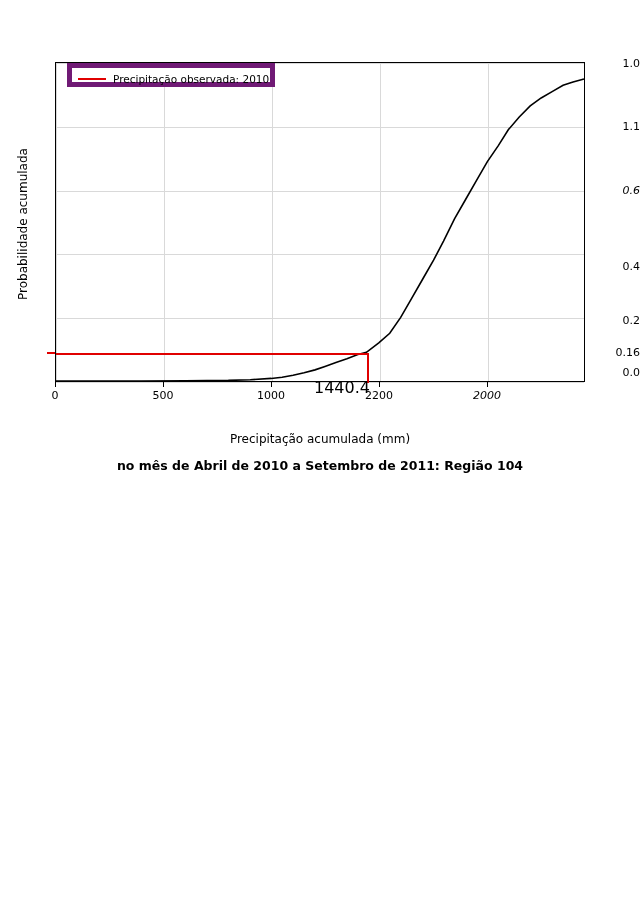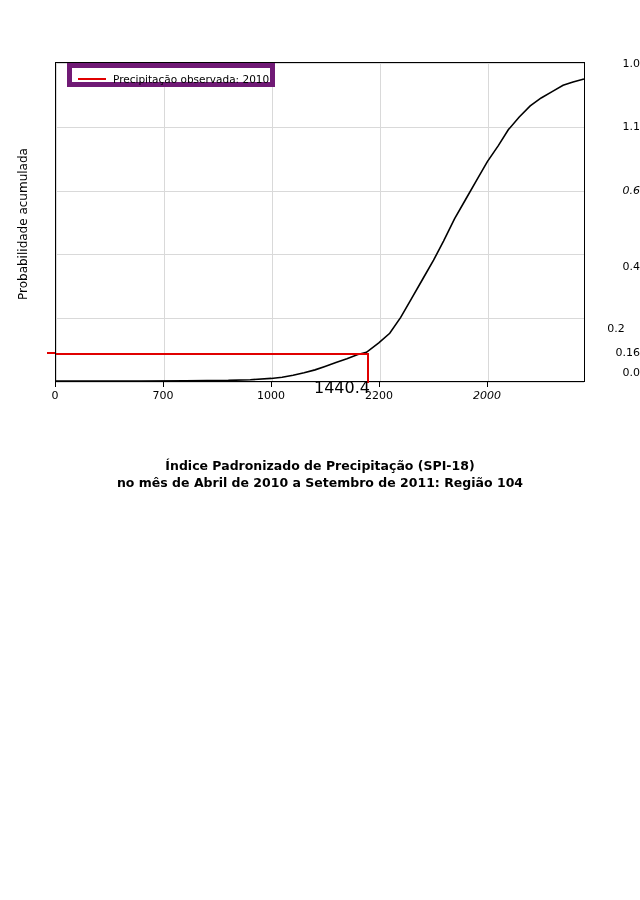--- a/index.html
+++ b/index.html
@@ -170,47 +170,47 @@
 
       <div class="legend-box" id="top-legend" style="left:11px; top:0px;">
         <div class="row">
           <span class="swatch"></span>
           <span>Precipitação observada: 2010</span>
         </div>
       </div>
     </div>
 
     <div class="tick-label-y" style="top:372px; width:48px;">0.0</div>
-    <div class="tick-label-y" style="top:328px; width:48px;text-align:center;">0.2</div>
+    <div class="tick-label-y" style="top:320px; width:48px;">0.2</div>
     <div class="tick-label-y" style="top:254px; width:48px;margin-top:12px;">0.4</div>
     <div class="tick-label-y" style="top:190px; width:48px;font-style:italic;">0.6</div>
     <div class="tick-label-y" style="top:126px; width:48px;">1.1</div>
     <div class="tick-label-y" style="top:63px; width:48px;">1.0</div>
 
     <div class="tick-label-y" style="top:352px; width:48px;">0.16</div>
     <div class="annot-line" style="left:47px; top:351.5px; width:8px; height:2px;"></div>
 
     <div class="tick-mark-x" style="left:55px; top:382px;"></div>
     <div class="tick-mark-x" style="left:163px; top:382px;"></div>
     <div class="tick-mark-x" style="left:271px; top:382px;"></div>
     <div class="tick-mark-x" style="left:379px; top:382px;"></div>
     <div class="tick-mark-x" style="left:487px; top:382px;"></div>
 
     <div class="tick-label-x" style="left:55px; top:389px;">0</div>
-    <div class="tick-label-x" style="left:163px; top:389px;">700</div>
+    <div class="tick-label-x" style="left:163px; top:389px;">500</div>
     <div class="tick-label-x" style="left:271px; top:389px;">1000</div>
     <div class="tick-label-x" style="left:379px; top:389px;">2200</div>
     <div class="tick-label-x" style="left:487px; top:389px;font-style:italic;">2000</div>
 
     <div class="annot-text" style="left:314px; top:378px;">1440.4</div>
 
+    <div class="axis-title" style="left:120px; top:432px; width:400px;">Precipitação acumulada (mm)</div>
   </div>
 
   <div class="panel" id="panel-bottom">
 
     <div class="title" id="bottom-title">
-      <div>Índice Padronizado de Precipitação (SPI-18)</div>
       <div>no mês de Abril de 2010 a Setembro de 2011: Região 104</div>
     </div>
 
   </div>
 
 </div>
 
 </body></html>

